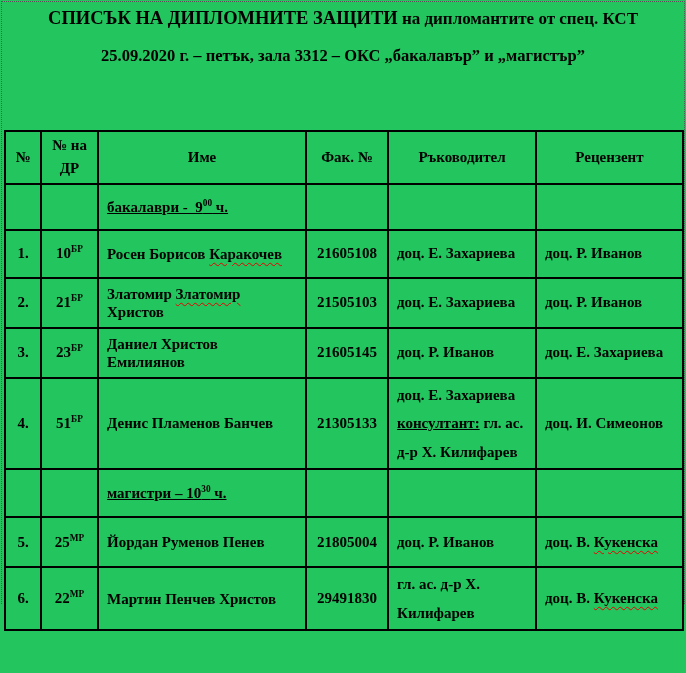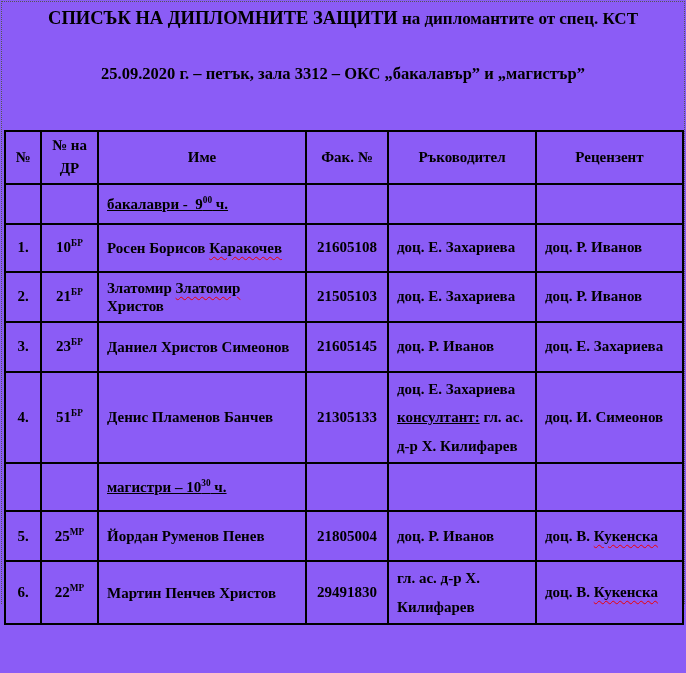--- a/index.html
+++ b/index.html
@@ -9,21 +9,21 @@
     width: 686px;
     height: 673px;
     font-family: "Liberation Serif", "DejaVu Serif", serif;
     color: #000000;
   }
   .page {
     position: relative;
     width: 686px;
     height: 673px;
     overflow: hidden;
-    background: #8b5cf6;
+    background: #22c55e;
   }
   
   .page-boundary {
     position: absolute;
     left: 1px;
     top: 1px;
     width: 682px;
     height: 602px;
     border-top: 1px dotted #555555;
     border-left: 1px dotted #555555;
@@ -35,40 +35,40 @@
     top: 7px;
     left: 0;
     width: 100%;
     text-align: center;
     font-weight: bold;
     line-height: 1.28;
   }
   .t-main { font-size: 18.5px; }
   .t-suffix { font-size: 17px; }
   .title-line2 { font-size: 18.5px; white-space: pre; }
-  .subtitle { font-size: 16.5px; margin-top: 32px; white-space: pre; }
+  .subtitle { font-size: 16.5px; margin-top: 14px; white-space: pre; }
 
   table.defense-table {
     position: absolute;
     left: 4px;
     top: 130px;
     width: 678px;
     border-collapse: collapse;
     table-layout: fixed;
   }
   .defense-table th, .defense-table td {
     border: 2px solid #000000;
     font-size: 15px;
     font-weight: bold;
     vertical-align: middle;
     padding: 2px 5px;
     overflow: hidden;
   }
   .defense-table thead tr { height: 52px; }
-  .defense-table tbody tr:nth-child(1) { height: 40px; padding-left: 36px; }
+  .defense-table tbody tr:nth-child(1) { height: 46px; padding-left: 36px; }
   .defense-table tbody tr:nth-child(2) { height: 48px; }
   .defense-table tbody tr:nth-child(3) { height: 50px; }
   .defense-table tbody tr:nth-child(4) { height: 50px; }
   .defense-table tbody tr:nth-child(5) { height: 80px; }
   .defense-table tbody tr:nth-child(6) { height: 48px; padding-left: 28px; }
   .defense-table tbody tr:nth-child(7) { height: 50px; }
   .defense-table tbody tr:nth-child(8) { height: 58px; }
 
   th { text-align: center; line-height: 1.55; }
   td.num-cell, td.dr-cell, td.fak-cell { text-align: center; }
@@ -166,21 +166,21 @@
           <td class="name-cell"><span>Златомир </span><span class="spell">Златомир</span><span> Христов</span></td>
           <td class="fak-cell">21505103</td>
           <td class="sup-cell">
             <div class="line"><span>доц. Е. Захариева</span></div>
           </td>
           <td class="rev-cell"><span>доц. Р. Иванов</span></td>
         </tr>
         <tr>
           <td class="num-cell">3.</td>
           <td class="dr-cell"><span>23</span><sup>БР</sup></td>
-          <td class="name-cell"><span>Даниел Христов Симеонов</span></td>
+          <td class="name-cell"><span>Даниел Христов Емилиянов</span></td>
           <td class="fak-cell">21605145</td>
           <td class="sup-cell">
             <div class="line"><span>доц. Р. Иванов</span></div>
           </td>
           <td class="rev-cell"><span>доц. Е. Захариева</span></td>
         </tr>
         <tr>
           <td class="num-cell">4.</td>
           <td class="dr-cell"><span>51</span><sup>БР</sup></td>
           <td class="name-cell"><span>Денис Пламенов Банчев</span></td>

